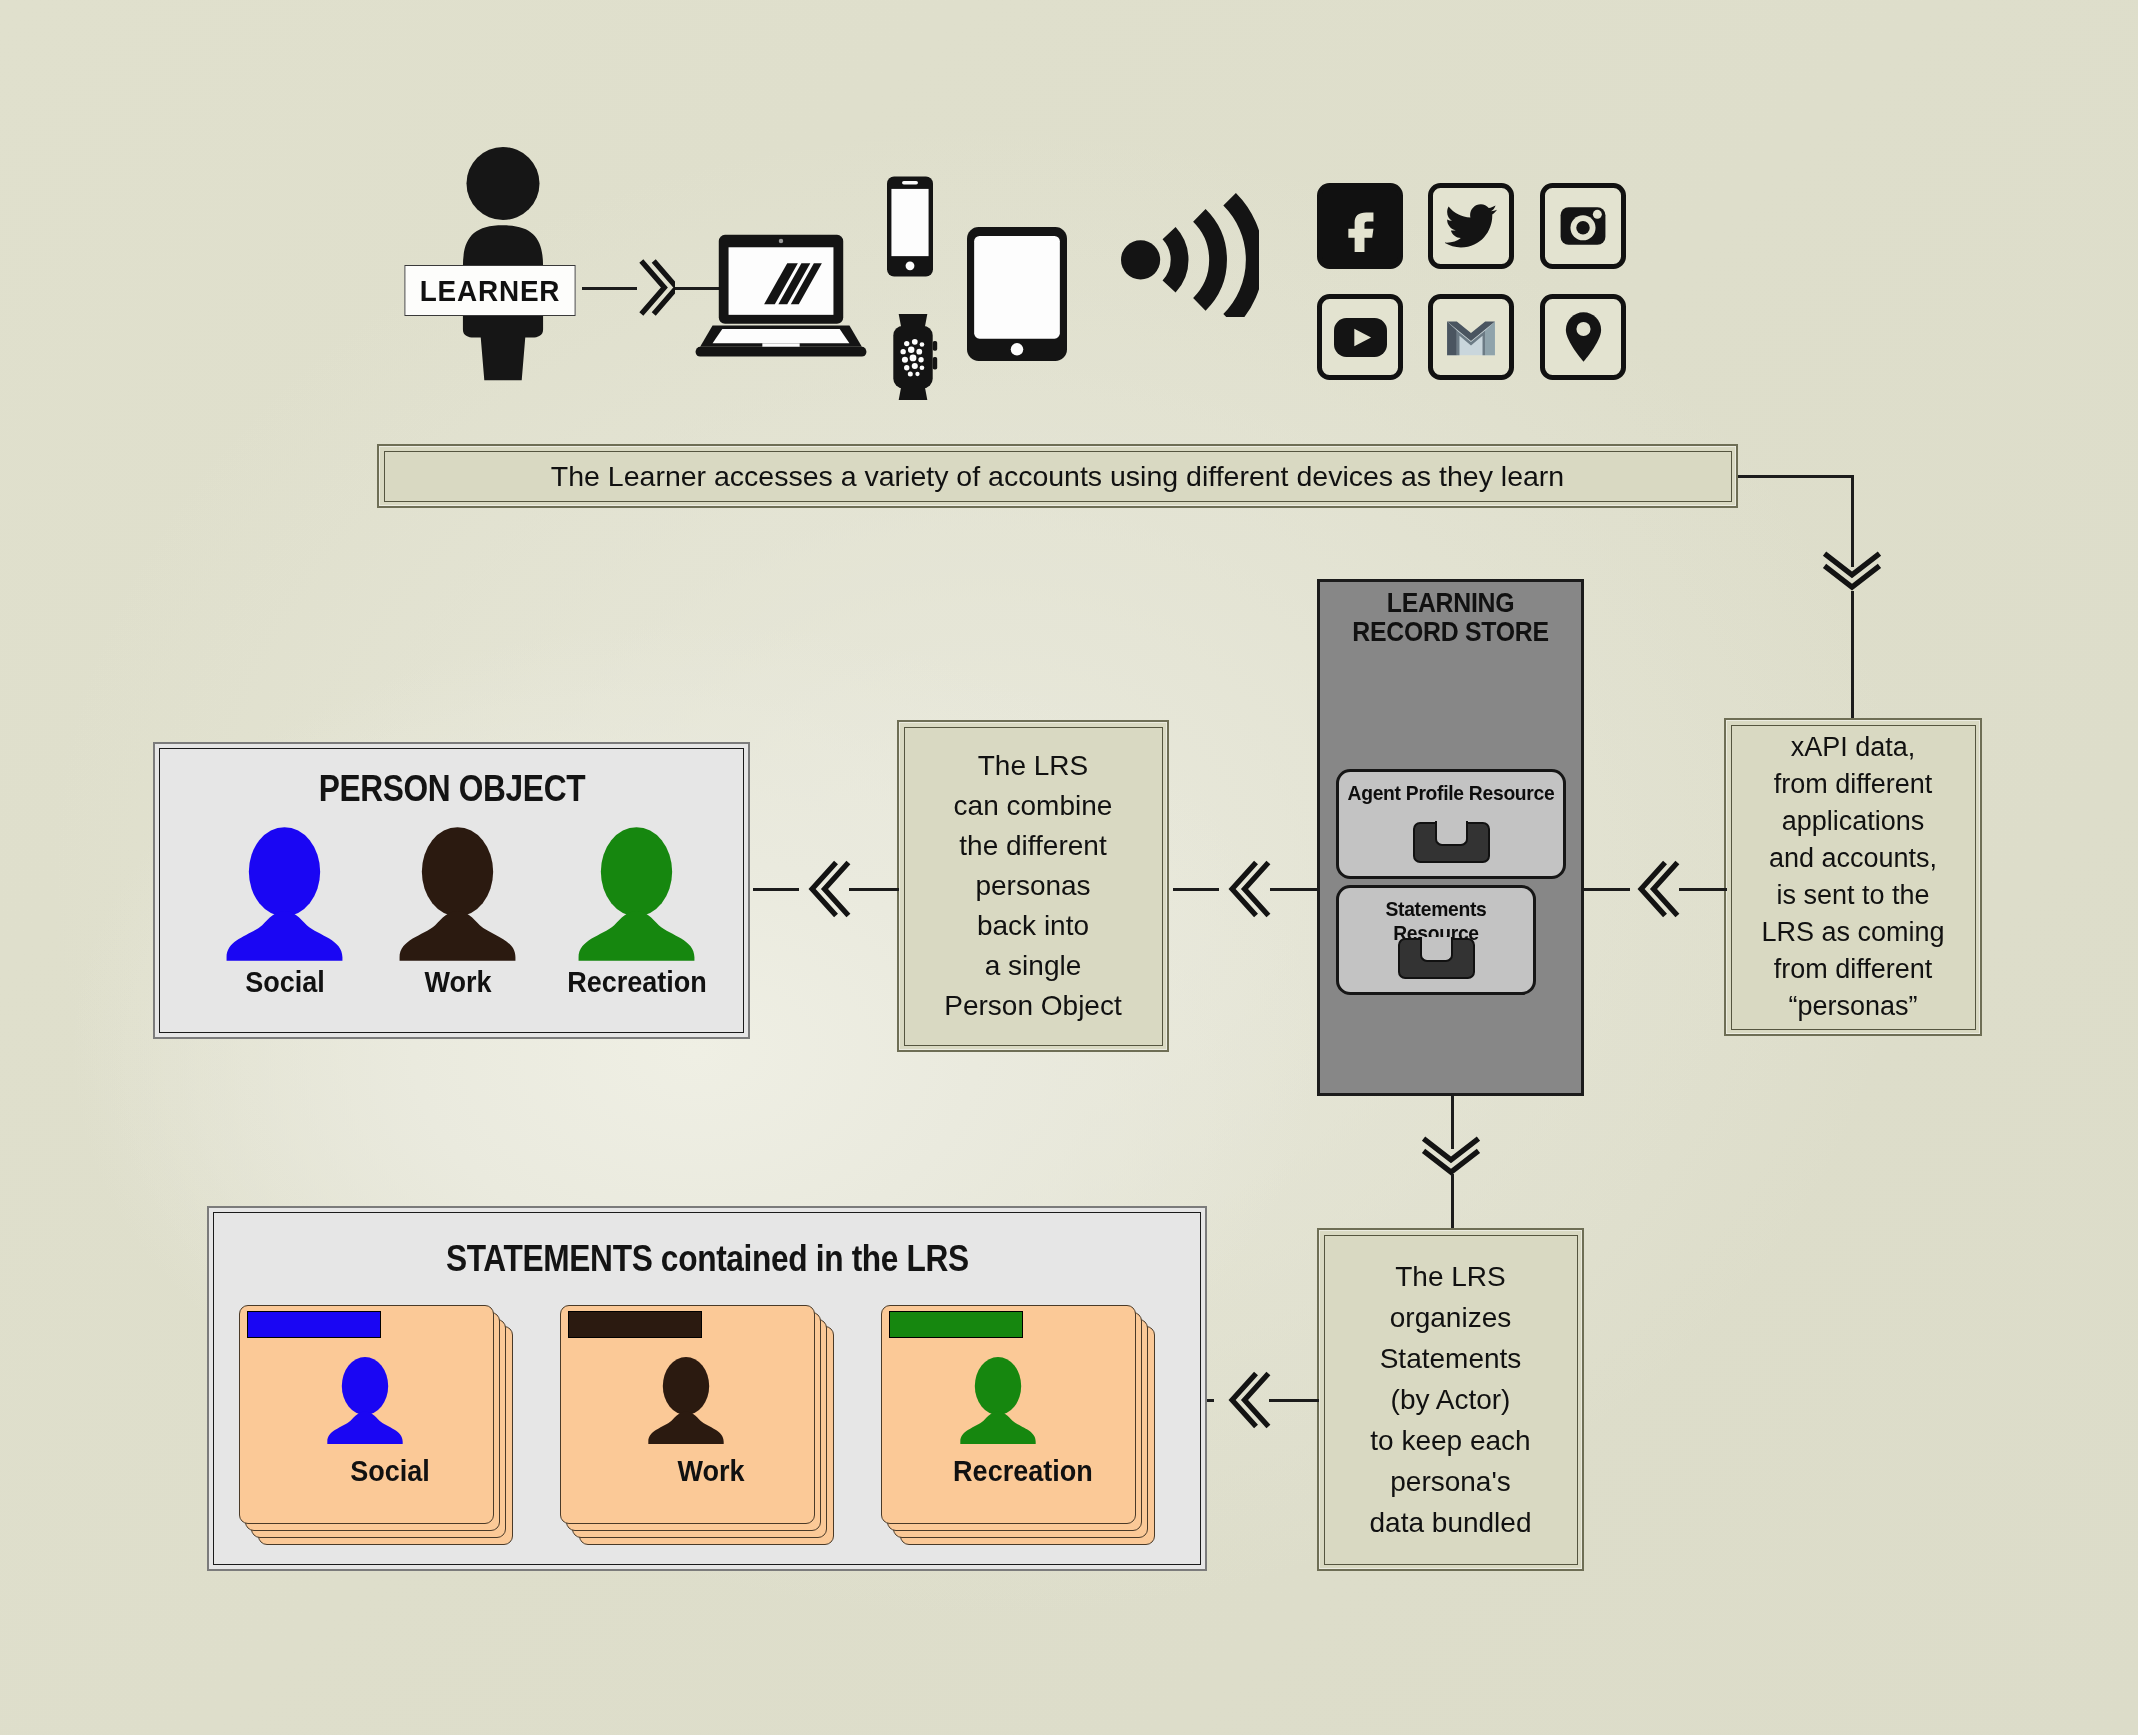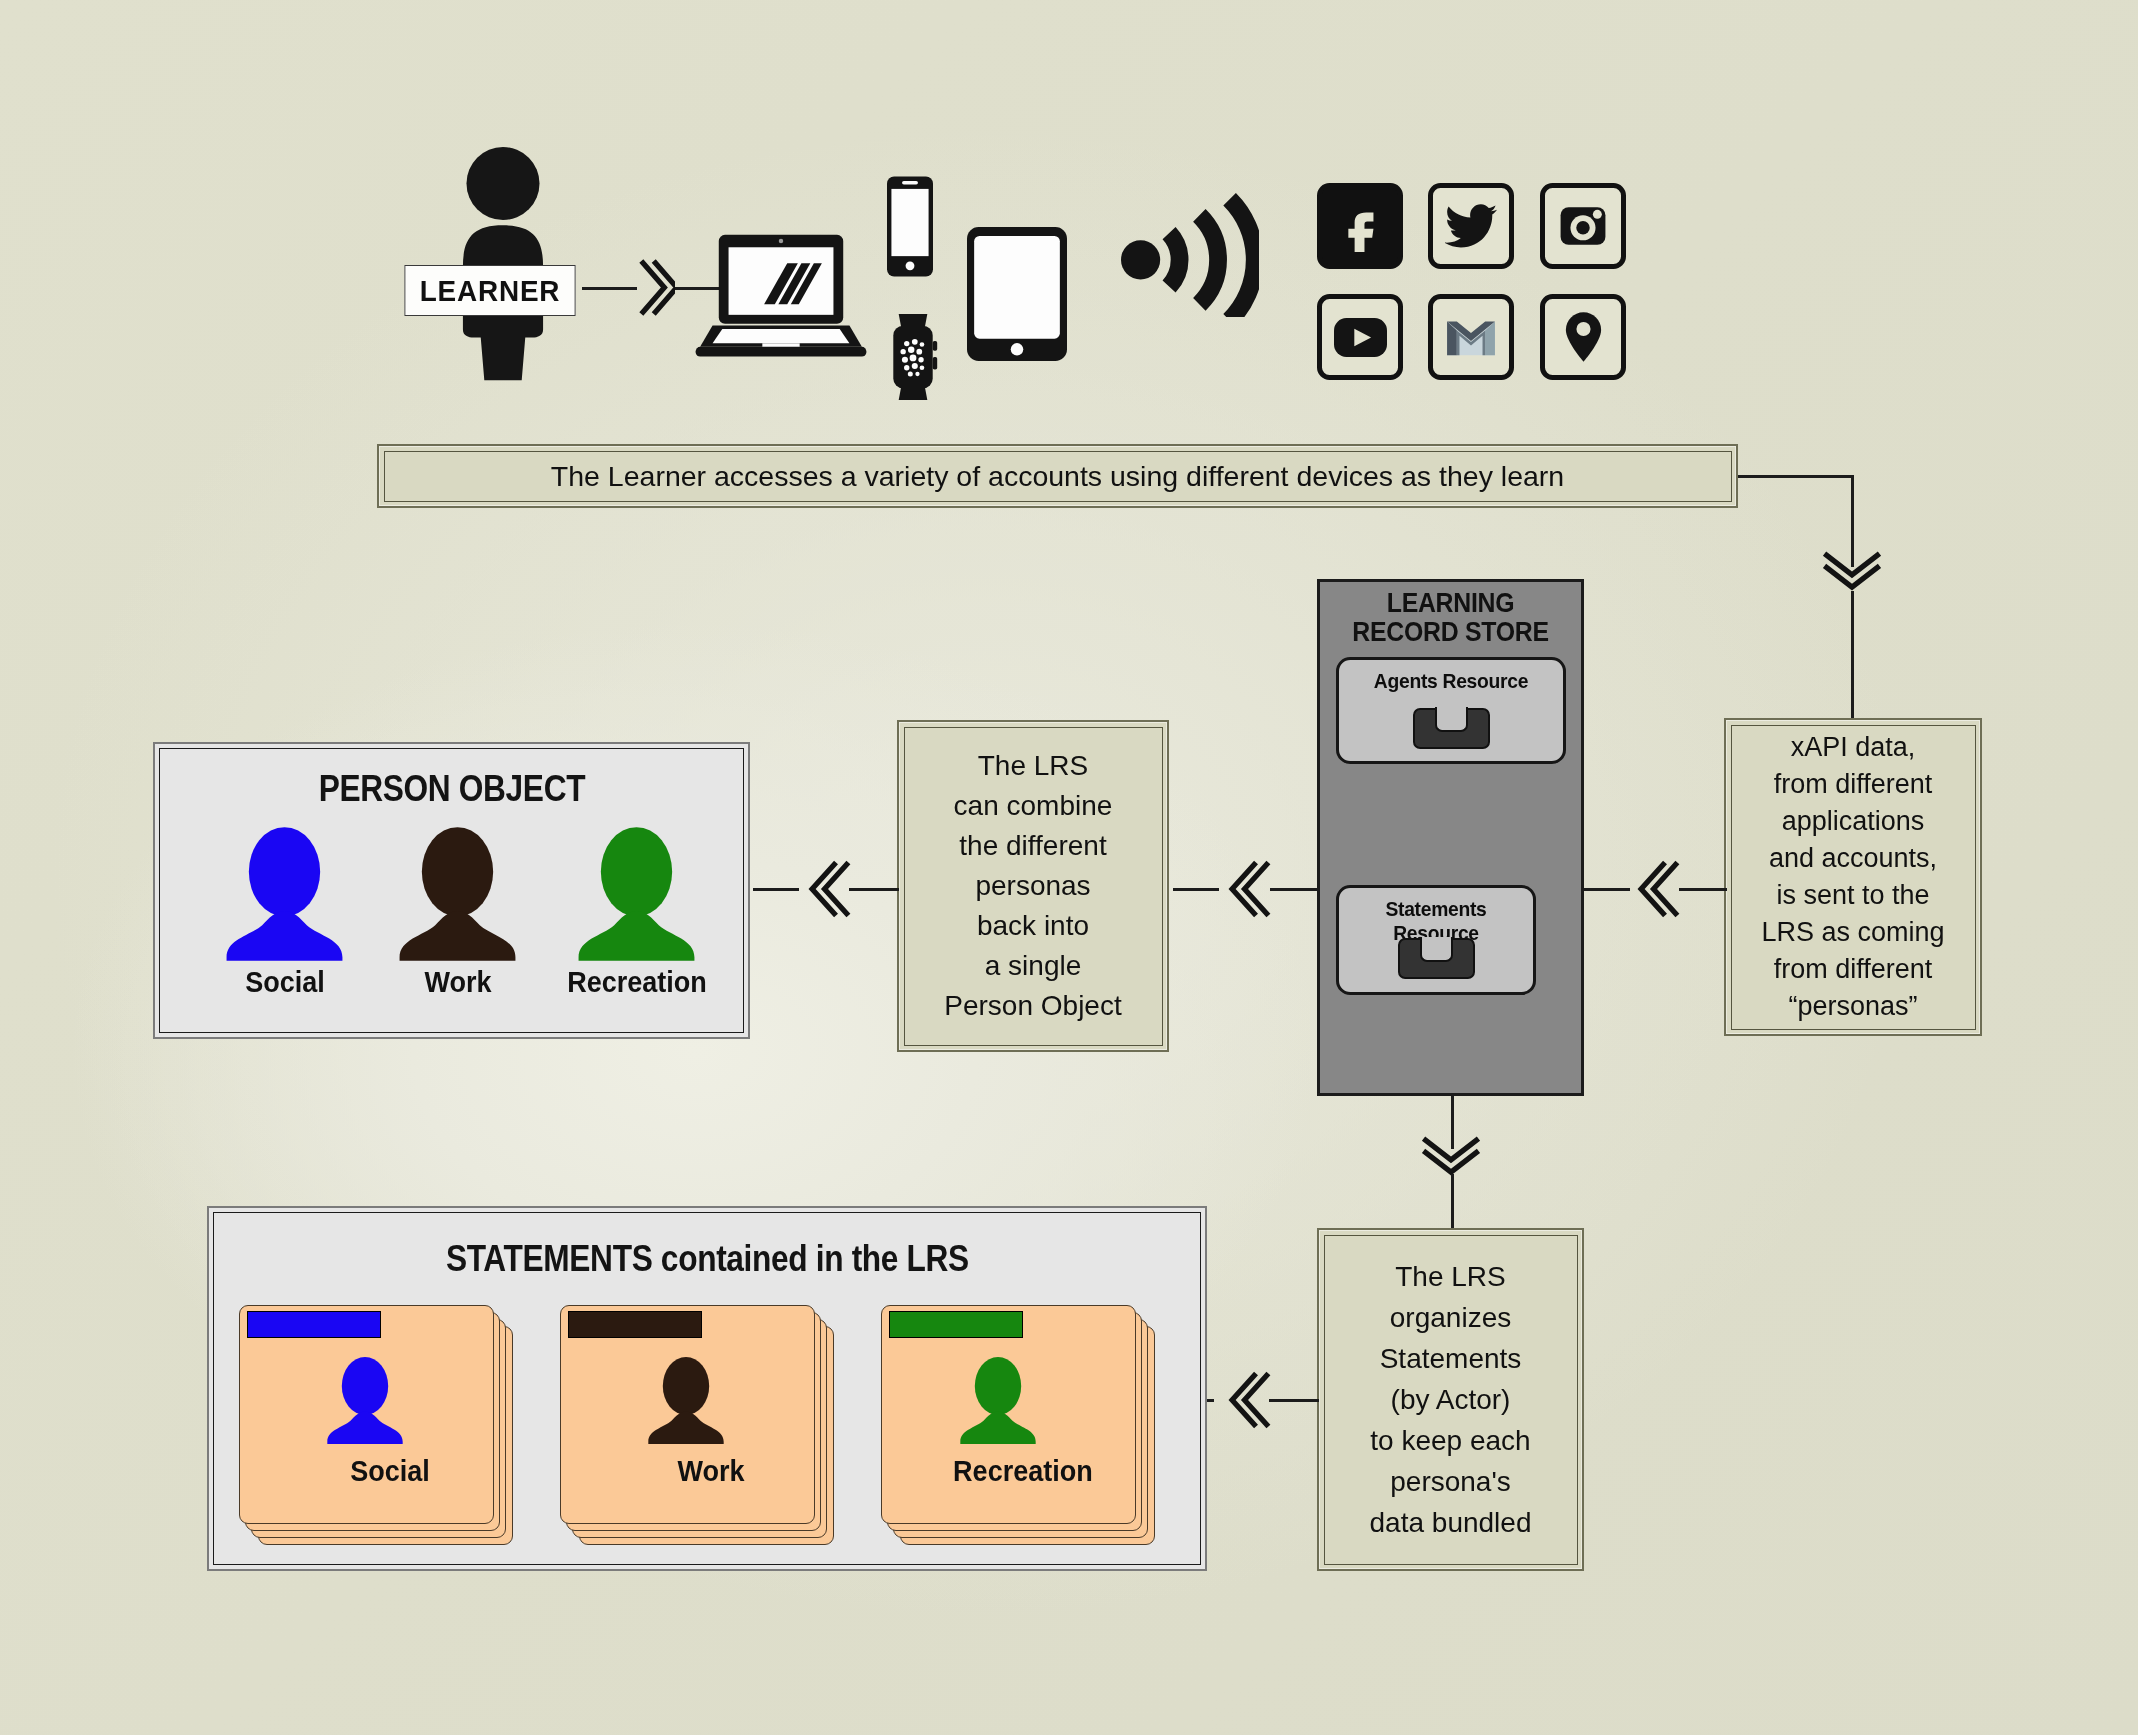--- a/index.html
+++ b/index.html
@@ -359,25 +359,25 @@
     <polyline points="46,5 19,35 46,65" fill="none" stroke="#131313" stroke-width="6"></polyline>
   </svg>
   <div class="line-h" style="left:1582px;top:888px;width:48px;"></div>
 
   <div id="lrs-cabinet" style="left:1317px;top:579px;width:267px;height:517px;">
     <div class="cab-title">
       <span>LEARNING</span><br>
       <span>RECORD STORE</span>
     </div>
 
-    <div class="drawer" style="left:16px;top:75px;width:230px;height:107px;">
-      <div class="dlabel">Agents Resource</div>
-      <div class="handle" style="top:48px;"></div>
-    </div>
-
+
+    <div class="drawer" style="left:16px;top:187px;width:230px;height:110px;">
+      <div class="dlabel">Agent Profile Resource</div>
+      <div class="handle" style="top:50px;"></div>
+    </div>
 
     <div class="drawer" style="left:16px;top:303px;width:200px;height:110px;">
       <div class="dlabel">Statements Resource</div>
       <div class="handle" style="top:50px;"></div>
     </div>
   </div>
 
   <div class="line-h" style="left:1270px;top:888px;width:48px;"></div>
   <svg class="chev" style="left:1215px;top:858px;" width="59" height="62" viewBox="0 0 66 70">
     <polyline points="60,5 33,35 60,65" fill="none" stroke="#131313" stroke-width="6"></polyline>

